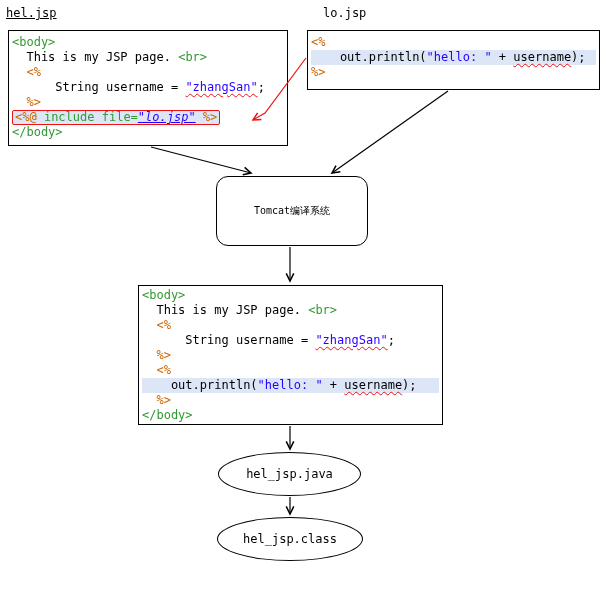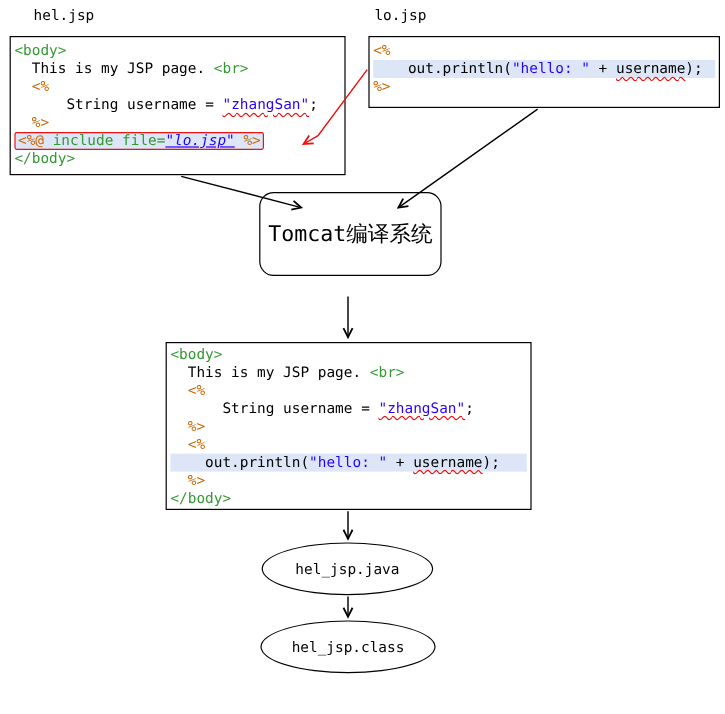--- a/index.html
+++ b/index.html
@@ -11,22 +11,22 @@
     background: #fff;
     font-family: "DejaVu Sans Mono", "Liberation Mono", monospace;
     overflow: hidden;
   }
   .file-label {
     position: absolute;
     font-size: 12px;
     color: #000;
     white-space: pre;
   }
-  .file-label.hel { left: 28px; top: 6px; }
-  .file-label.lo  { left: 312px; top: 6px; }
+  .file-label.hel { left: 6px; top: 6px; text-decoration: underline; }
+  .file-label.lo  { left: 323px; top: 6px; }
 
   .code-box {
     position: absolute;
     border: 1px solid #000;
     background: #fff;
     font-size: 12px;
     line-height: 15px;
     padding: 4px 3px;
     white-space: pre;
     overflow: hidden;
@@ -56,26 +56,26 @@
     text-decoration-style: wavy;
     text-decoration-color: var(--accent, #e11);
     text-decoration-thickness: 1px;
     text-underline-offset: 2px;
   }
   .c-ital { font-style: italic; }
   .c-und  { text-decoration-line: underline; }
 
   .process-box {
     position: absolute;
-    left: 216px; top: 160px; width: 152px; height: 70px;
+    left: 216px; top: 176px; width: 152px; height: 70px;
     border: 1px solid #000;
     border-radius: 12px;
     background: #fff;
     display: flex; align-items: center; justify-content: center;
-    font-size: 18px; color: #000;
+    font-size: 10px; color: #000;
     font-family: "DejaVu Sans Mono", "DejaVu Sans", sans-serif;
   }
   .ellipse {
     position: absolute;
     border: 1px solid #000;
     border-radius: 50%;
     background: #fff;
     display: flex; align-items: center; justify-content: center;
     font-size: 12px; color: #000;
   }

